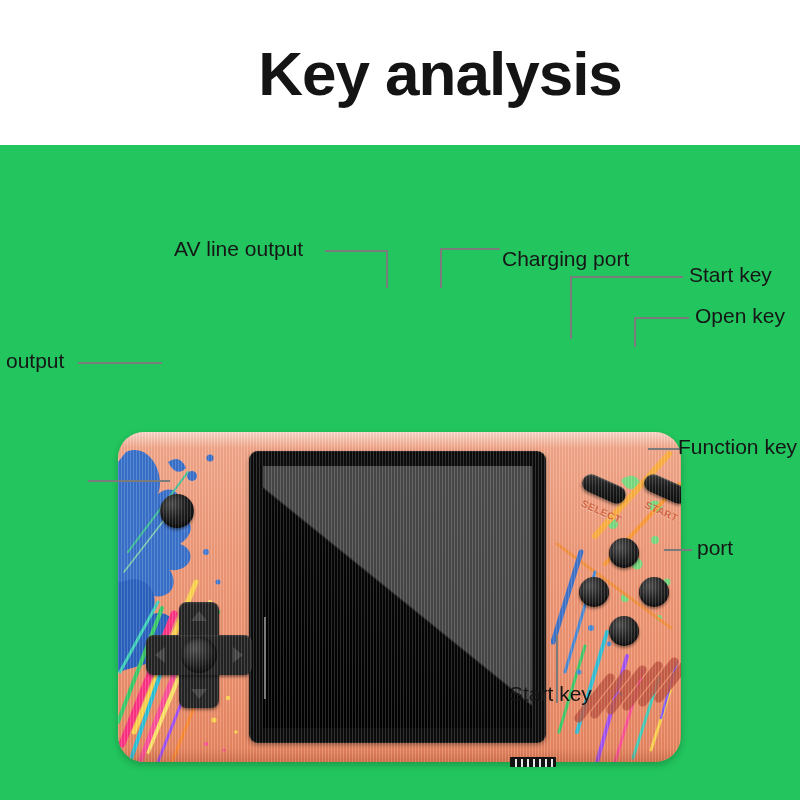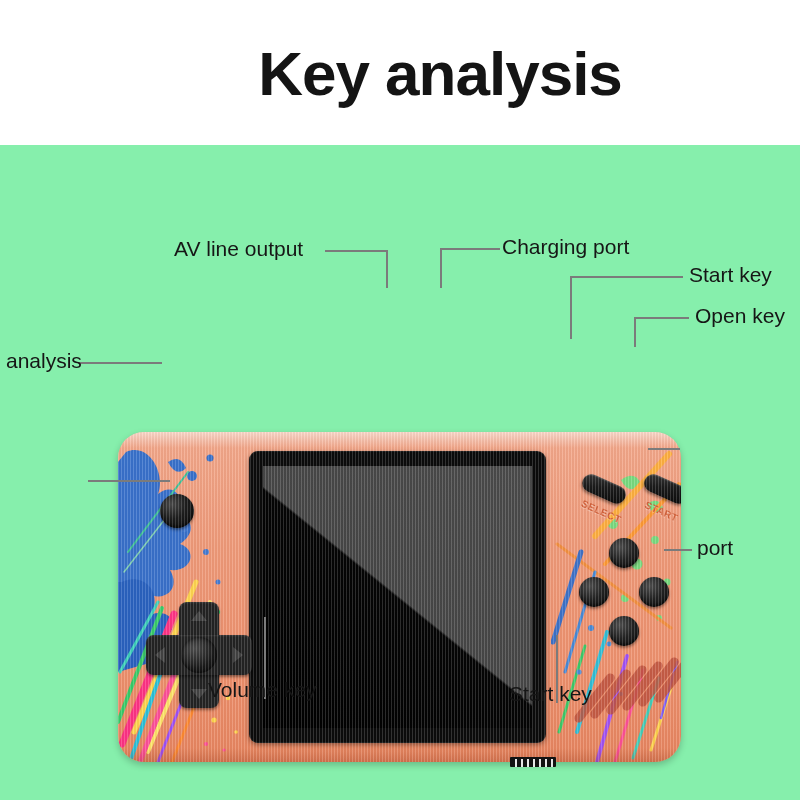--- a/index.html
+++ b/index.html
@@ -20,21 +20,21 @@
     text-align:center;
     font-size:62px;font-weight:700;color:#141414;
     letter-spacing:-1px;
     font-family:"Liberation Sans", sans-serif;
     padding-left:40px;
   }
 
   
   .panel{
     position:absolute;left:0;top:145px;width:800px;height:655px;
-    background:#86efac;
+    background:#22c55e;
   }
 
   
   .label{
     position:absolute;
     font-size:21px;color:#161616;font-weight:400;
     white-space:nowrap;
     font-family:"Liberation Sans", sans-serif;
   }
 
@@ -328,22 +328,22 @@
 
     <div class="leader h" style="left:648px;top:303px;width:32px;"></div>
 
     <div class="leader h" style="left:664px;top:404px;width:28px;"></div>
 
     <div class="leader v" style="left:264px;top:472px;height:82px;"></div>
 
     <div class="leader v" style="left:556px;top:490px;height:68px;"></div>
 
     <div class="label" style="left:174px;top:92px;">AV line output</div>
-    <div class="label" style="left:502px;top:90px;">Charging port</div>
+    <div class="label" style="left:502px;top:102px;">Charging port</div>
     <div class="label" style="left:689px;top:118px;">Start key</div>
     <div class="label" style="left:695px;top:159px;">Open key</div>
-    <div class="label" style="left:6px;top:204px;">analysis</div>
+    <div class="label" style="left:6px;top:204px;">output</div>
+    <div class="label" style="left:678px;top:290px;">Function key</div>
     <div class="label" style="left:697px;top:391px;">port</div>
-    <div class="label" style="left:208px;top:533px;">Volume key</div>
     <div class="label" style="left:509px;top:537px;">Start key</div>
 
   </div>
 </div>
 
 </body></html>

